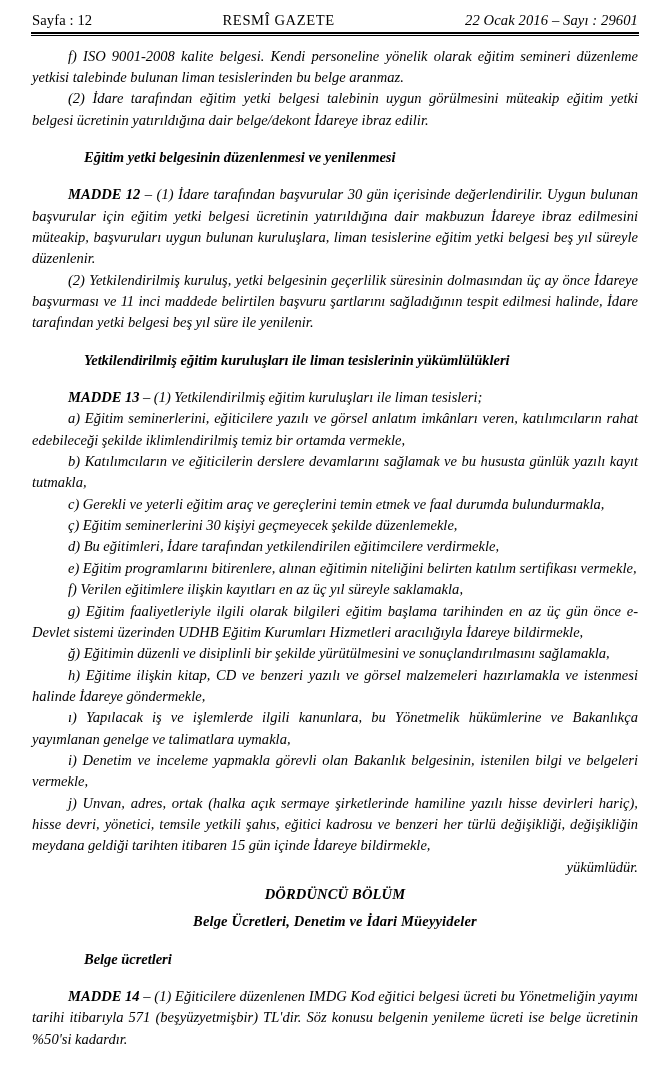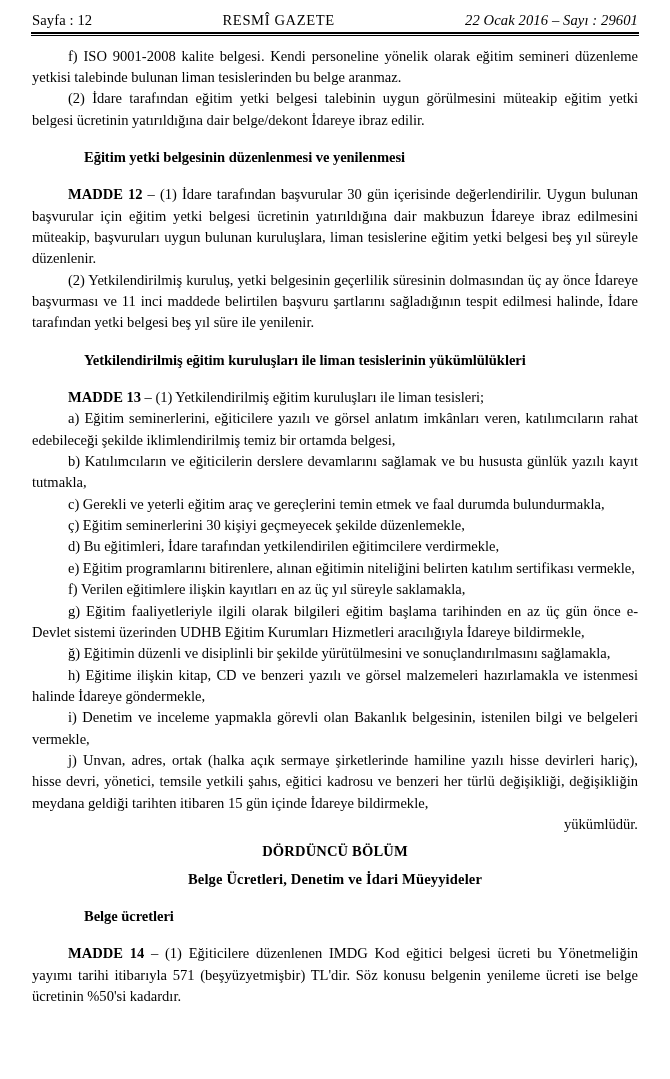--- a/index.html
+++ b/index.html
@@ -58,20 +58,21 @@
     height: 1px;
     background: #000;
     width: 100%;
   }
 
   
   .body {
     margin: 0 32px;
     width: 606px;
     padding-top: 9px;
+    font-style: italic;
   }
 
   p.para {
     margin: 0;
     font-size: 14.55px;
     line-height: 21.35px;
     text-align: justify;
     text-justify: inter-word;
     text-indent: 36px;
     hyphens: manual;
@@ -123,30 +124,31 @@
   </div>
 
   <div class="body" id="body-content">
       <p class="para">f) ISO 9001-2008 kalite belgesi. Kendi personeline yönelik olarak eğitim semineri düzenleme yetkisi talebinde bulunan liman tesislerinden bu belge aranmaz.</p>
       <p class="para">(2) İdare tarafından eğitim yetki belgesi talebinin uygun görülmesini müteakip eğitim yetki belgesi ücretinin yatırıldığına dair belge/dekont İdareye ibraz edilir.</p>
       <p class="subhead">Eğitim yetki belgesinin düzenlenmesi ve yenilenmesi</p>
       <p class="para"><b>MADDE 12 </b>– (1) İdare tarafından başvurular 30 gün içerisinde değerlendirilir. Uygun bulunan başvurular için eğitim yetki belgesi ücretinin yatırıldığına dair makbuzun İdareye ibraz edilmesini müteakip, başvuruları uygun bulunan kuruluşlara, liman tesislerine eğitim yetki belgesi beş yıl süreyle düzenlenir.</p>
       <p class="para">(2) Yetkilendirilmiş kuruluş, yetki belgesinin geçerlilik süresinin dolmasından üç ay önce İdareye başvurması ve 11 inci maddede belirtilen başvuru şartlarını sağladığının tespit edilmesi halinde, İdare tarafından yetki belgesi beş yıl süre ile yenilenir.</p>
       <p class="subhead">Yetkilendirilmiş eğitim kuruluşları ile liman tesislerinin yükümlülükleri</p>
       <p class="para"><b>MADDE 13 </b>– (1) Yetkilendirilmiş eğitim kuruluşları ile liman tesisleri;</p>
-      <p class="para">a) Eğitim seminerlerini, eğiticilere yazılı ve görsel anlatım imkânları veren, katılımcıların rahat edebileceği şekilde iklimlendirilmiş temiz bir ortamda belgesi,</p>
+      <p class="para">a) Eğitim seminerlerini, eğiticilere yazılı ve görsel anlatım imkânları veren, katılımcıların rahat edebileceği şekilde iklimlendirilmiş temiz bir ortamda vermekle,</p>
       <p class="para">b) Katılımcıların ve eğiticilerin derslere devamlarını sağlamak ve bu hususta günlük yazılı kayıt tutmakla,</p>
       <p class="para">c) Gerekli ve yeterli eğitim araç ve gereçlerini temin etmek ve faal durumda bulundurmakla,</p>
       <p class="para">ç) Eğitim seminerlerini 30 kişiyi geçmeyecek şekilde düzenlemekle,</p>
       <p class="para">d) Bu eğitimleri, İdare tarafından yetkilendirilen eğitimcilere verdirmekle,</p>
       <p class="para">e) Eğitim programlarını bitirenlere, alınan eğitimin niteliğini belirten katılım sertifikası vermekle,</p>
       <p class="para">f) Verilen eğitimlere ilişkin kayıtları en az üç yıl süreyle saklamakla,</p>
       <p class="para">g) Eğitim faaliyetleriyle ilgili olarak bilgileri eğitim başlama tarihinden en az üç gün önce e-Devlet sistemi üzerinden UDHB Eğitim Kurumları Hizmetleri aracılığıyla İdareye bildirmekle,</p>
       <p class="para">ğ) Eğitimin düzenli ve disiplinli bir şekilde yürütülmesini ve sonuçlandırılmasını sağlamakla,</p>
       <p class="para">h) Eğitime ilişkin kitap, CD ve benzeri yazılı ve görsel malzemeleri hazırlamakla ve istenmesi halinde İdareye göndermekle,</p>
+      <p class="para">ı) Yapılacak iş ve işlemlerde ilgili kanunlara, bu Yönetmelik hükümlerine ve Bakanlıkça yayımlanan genelge ve talimatlara uymakla,</p>
       <p class="para">i) Denetim ve inceleme yapmakla görevli olan Bakanlık belgesinin, istenilen bilgi ve belgeleri vermekle,</p>
       <p class="para">j) Unvan, adres, ortak (halka açık sermaye şirketlerinde hamiline yazılı hisse devirleri hariç), hisse devri, yönetici, temsile yetkili şahıs, eğitici kadrosu ve benzeri her türlü değişikliği, değişikliğin meydana geldiği tarihten itibaren 15 gün içinde İdareye bildirmekle,</p>
       <p class="para deep-indent">yükümlüdür.</p>
       <p class="center-head">DÖRDÜNCÜ BÖLÜM</p>
       <p class="center-head">Belge Ücretleri, Denetim ve İdari Müeyyideler</p>
       <p class="subhead">Belge ücretleri</p>
       <p class="para"><b>MADDE 14 </b>– (1) Eğiticilere düzenlenen IMDG Kod eğitici belgesi ücreti bu Yönetmeliğin yayımı tarihi itibarıyla 571 (beşyüzyetmişbir) TL'dir. Söz konusu belgenin yenileme ücreti ise belge ücretinin %50'si kadardır.</p>
     </div>
 
 </div>

